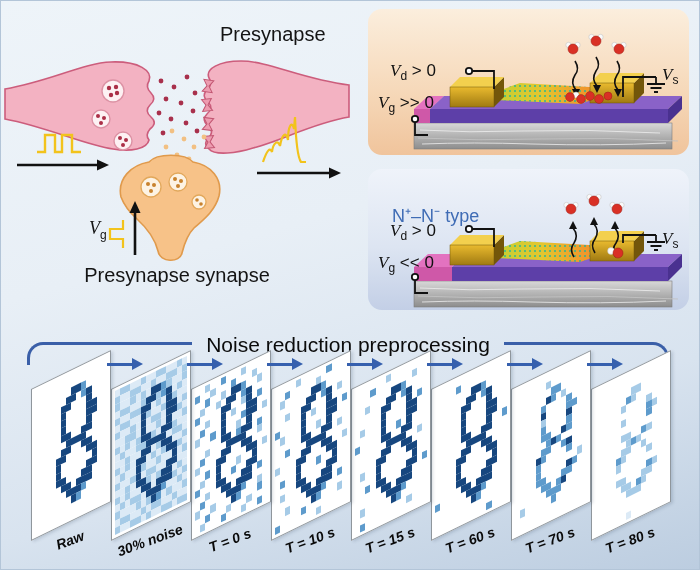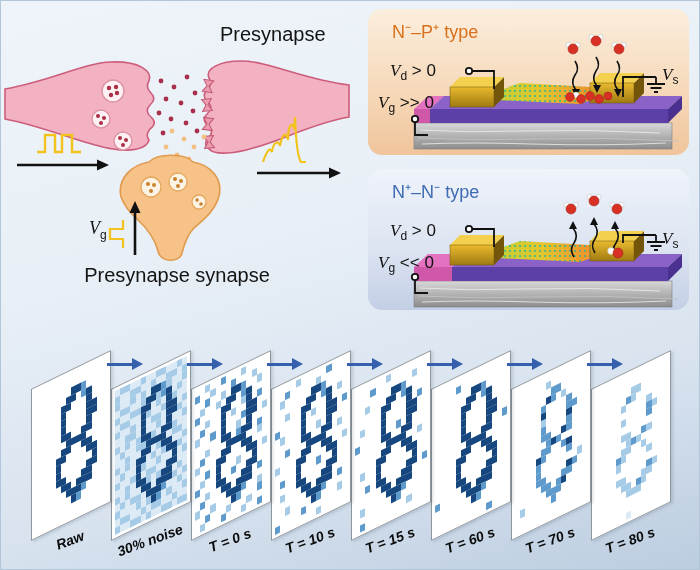--- a/index.html
+++ b/index.html
@@ -18,21 +18,21 @@
   #lbl-psc sub,#lbl-vg sub,.vtag sub,#lbl-vs sub{font-size:12px;}
   #lbl-vg{left:88px;top:217px;font-size:18px;}
   #lbl-vg i,.vtag i{font-family:"Liberation Serif",serif;}
   #lbl-mod{left:0;top:263px;width:352px;text-align:center;font-size:20px;}
   
   .panel{position:absolute;left:367px;width:321px;border-radius:14px;overflow:hidden;}
   #panel-np{top:8px;height:146px;background:linear-gradient(180deg,#fbeedd 0%,#f6d9ba 55%,#f0c49c 100%);}
   #panel-nn{top:168px;height:141px;background:linear-gradient(180deg,#eff3fa 0%,#dde5f2 55%,#c3cfe6 100%);}
   .panel-title{position:absolute;left:24px;top:10px;font-size:18px;}
   #panel-np .panel-title{color:#d9701c;}
-  #panel-nn .panel-title{color:#3f6cb5;}
+  #panel-nn .panel-title{color:#3f6cb5;margin-top:24px;}
   .dev{position:absolute;left:0;top:0;}
   .vtag{position:absolute;font-size:17px;color:#111;white-space:nowrap;}
   .vtag-vd{left:22px;top:52px;}
   .vtag-vg{left:10px;top:84px;}
   .vtag-vs{left:294px;top:56px;}
   #panel-nn .vtag-vs{top:60px;}
   
   #noise-frames{position:absolute;inset:0;}
   #bracket{position:absolute;left:26px;right:30px;top:331px;display:flex;align-items:flex-start;}
   .brk-curl-l{flex:1;height:20px;margin-top:10px;border-top:3.5px solid #3a5fa8;
@@ -244,21 +244,20 @@
       </g>
       <g>
         <circle cx="208" cy="86" r="3" fill="#fafafa" stroke="#bbb" stroke-width="0.5"></circle>
         <circle cx="202" cy="88" r="4.4" fill="#d93025" stroke="#9c1f17" stroke-width="0.5"></circle>
         <circle cx="213" cy="90" r="4.4" fill="#d93025" stroke="#9c1f17" stroke-width="0.5"></circle>
         <circle cx="222" cy="87" r="4.4" fill="#d93025" stroke="#9c1f17" stroke-width="0.5"></circle>
         <circle cx="231" cy="90" r="4.4" fill="#d93025" stroke="#9c1f17" stroke-width="0.5"></circle>
         <circle cx="240" cy="87" r="4" fill="#d93025" stroke="#9c1f17" stroke-width="0.5"></circle>
       </g>
     </svg>
-    <div class="panel-title">N⁻–P⁺ type</div>
     <div class="vtag vtag-vd"><i>V</i><sub>d</sub> <span>&gt; 0</span></div>
     <div class="vtag vtag-vg"><i>V</i><sub>g</sub> <span>&gt;&gt; 0</span></div>
     <div class="vtag vtag-vs"><i>V</i><sub>s</sub></div>
   </div>
 
   <div class="panel" id="panel-nn">
     <svg class="dev" width="321" height="141" viewBox="0 0 321 141">
       <defs>
         <linearGradient id="latg2" x1="0" y1="0" x2="1" y2="0">
           <stop offset="0" stop-color="#b6d437"></stop>
@@ -349,20 +348,25 @@
         <circle cx="243" cy="82" r="3.4" fill="#fafafa" stroke="#bbb" stroke-width="0.5"></circle>
         <circle cx="250" cy="84" r="5" fill="#d93025" stroke="#9c1f17" stroke-width="0.5"></circle>
       </g>
     </svg>
     <div class="panel-title">N⁺–N⁻ type</div>
     <div class="vtag vtag-vd"><i>V</i><sub>d</sub> <span>&gt; 0</span></div>
     <div class="vtag vtag-vg"><i>V</i><sub>g</sub> <span>&lt;&lt; 0</span></div>
     <div class="vtag vtag-vs"><i>V</i><sub>s</sub></div>
   </div>
 
+  <div id="bracket">
+    <div class="brk-curl-l"></div>
+    <div class="brk-title">Noise reduction preprocessing</div>
+    <div class="brk-curl-r"></div>
+  </div>
   <div id="noise-frames">
       <div class="nframe" style="left: 30px; z-index: 20;">
         <div class="ngrid">
           <div></div>
           <div></div>
           <div></div>
           <div></div>
           <div></div>
           <div></div>
           <div></div>

